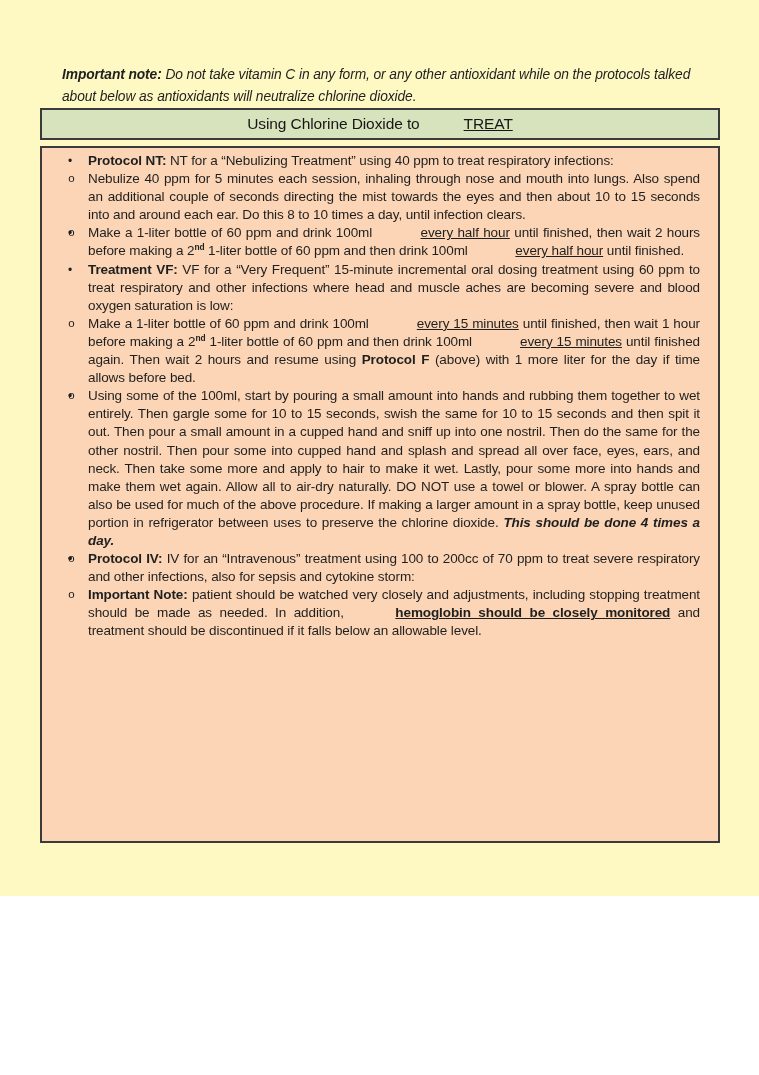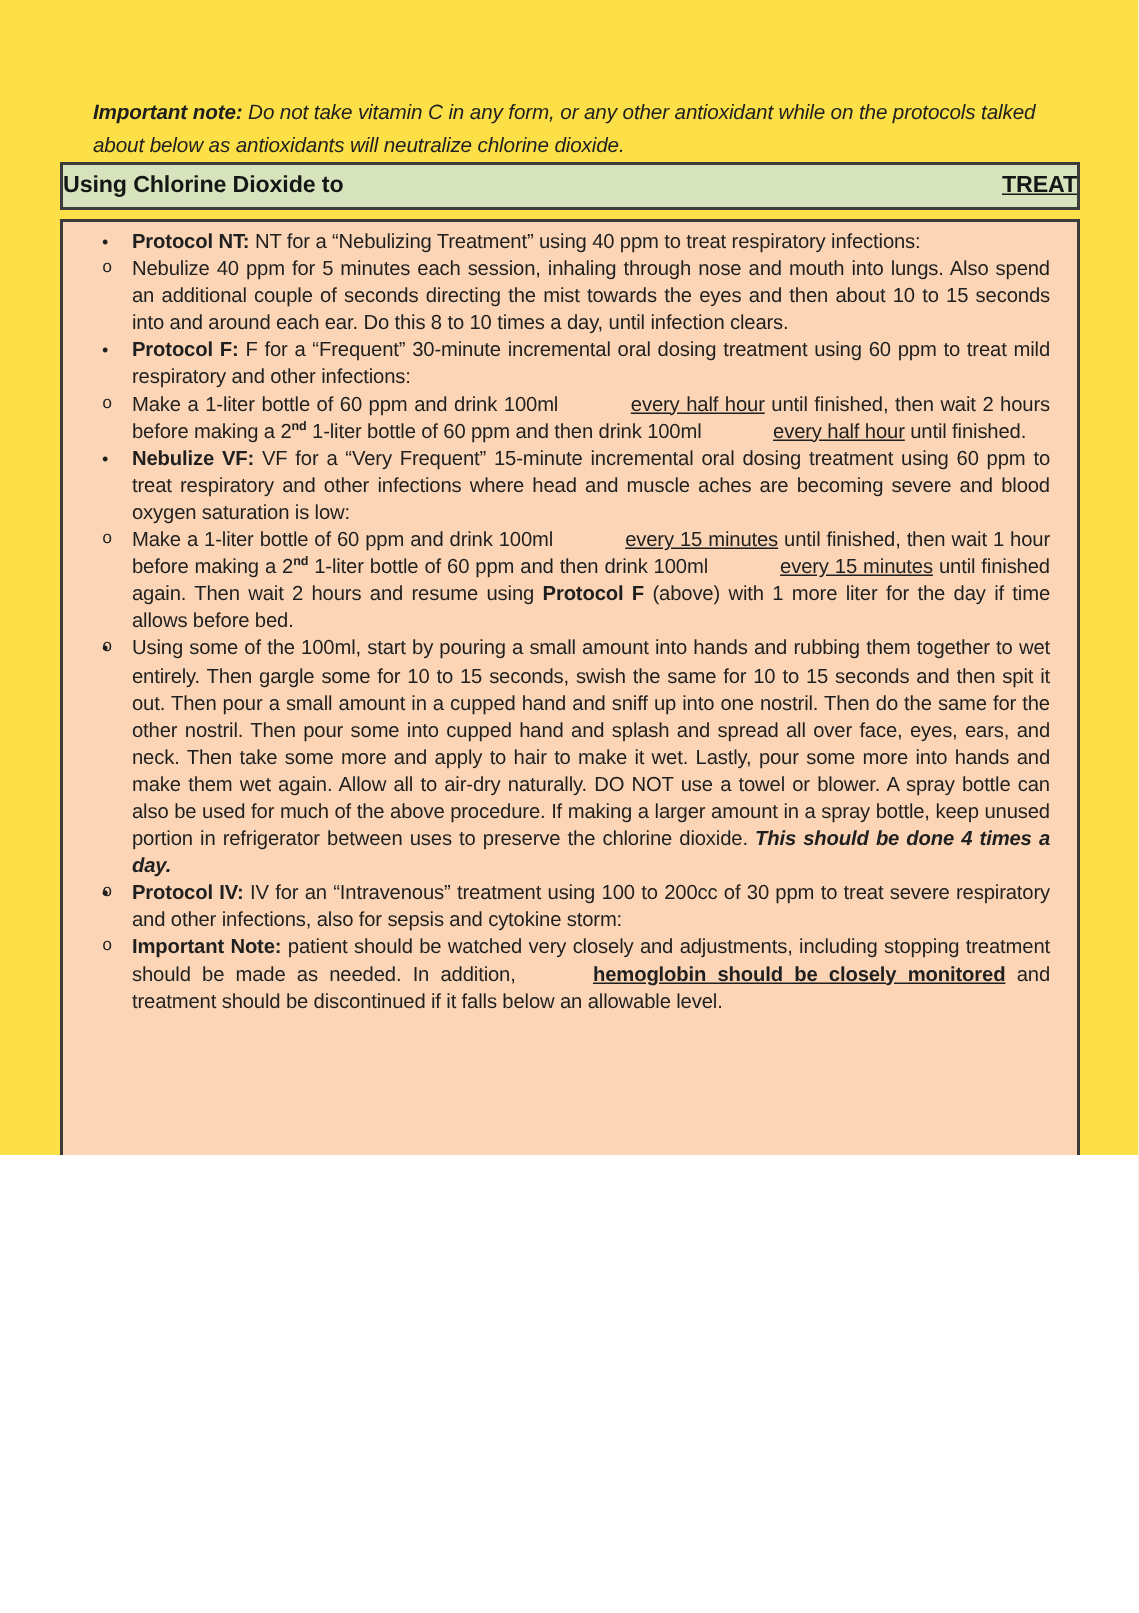--- a/index.html
+++ b/index.html
@@ -1,38 +1,38 @@
 <!DOCTYPE html>
 <html style="--header-bg: #d6e3bc; --body-bg: #fbd5b5; --box-border: #3b3b3b; --page-number-red: #f20000; --text: #1f1f1f;"><head>
 <meta charset="utf-8">
 <style>
   html,body{margin:0;padding:0;background:#fff;}
   .page{
     position:relative;
-    width:759px;height:770px;
-    background:#fde047;
+    width:759px;height:896px;
+    background:#fef9c3;
     font-family:"Liberation Sans",sans-serif;
     color:var(--text,#1f1f1f);
     overflow:hidden;
   }
   .note{
     position:absolute;left:62px;top:50px;width:650px;
     font-size:13.8px;line-height:22px;font-style:italic;
     letter-spacing:-0.1px;
   }
   .b{font-weight:bold;}
   .i{font-style:italic;}
   .u{text-decoration:underline;padding-left:44px;}
   .header-box{
     position:absolute;left:40px;top:108px;width:680px;height:32px;
     box-sizing:border-box;
     background:var(--header-bg,#d6e3bc);
     border:2px solid var(--box-border,#3b3b3b);
-    display:flex;align-items:center;justify-content:space-between;
-    font-weight:bold;font-size:15.5px;letter-spacing:-0.1px;
+    display:flex;align-items:center;justify-content:center;
+    font-weight:normal;font-size:15.5px;letter-spacing:-0.1px;
     color:#161616;
   }
   .body-box{
     position:absolute;left:40px;top:146px;width:680px;min-height:697px;
     box-sizing:border-box;
     background:var(--body-bg,#fbd5b5);
     border:2px solid var(--box-border,#3b3b3b);
     padding:4px 0 9px 0;
   }
   .item{
@@ -64,29 +64,29 @@
 
   <div class="header-box">
       <span>Using Chlorine Dioxide to </span>
       <span class="u">TREAT</span>
     </div>
 
   <div class="body-box">
     <div id="protocol-list">
         <div class="item"><span class="marker bullet">•</span><span><span class="b">Protocol NT: </span><span>NT for a “Nebulizing Treatment” using 40 ppm to treat respiratory infections:</span></span></div>
         <div class="item"><span class="marker circle">o</span><span><span>Nebulize 40 ppm for 5 minutes each session, inhaling through nose and mouth into lungs. Also spend an additional couple of seconds directing the mist towards the eyes and then about 10 to 15 seconds into and around each ear. Do this 8 to 10 times a day, until infection clears.</span></span></div>
-        <div class="item"><span class="marker bullet">•</span><span><span class="b">Protocol F: </span><span>F for a “Frequent” 30-minute incremental oral dosing treatment using 60 ppm to treat mild respiratory and other infections:</span></span></div>
+        <div class="item"><span class="marker bullet">•</span></div>
         <div class="item"><span class="marker circle">o</span><span><span>Make a 1-liter bottle of 60 ppm and drink 100ml </span><span class="u">every half hour</span><span> until finished, then wait 2 hours before making a 2</span><sup>nd</sup><span> 1-liter bottle of 60 ppm and then drink 100ml </span><span class="u">every half hour</span><span> until finished.</span></span></div>
-        <div class="item"><span class="marker bullet">•</span><span><span class="b">Nebulize VF: </span><span>VF for a “Very Frequent” 15-minute incremental oral dosing treatment using 60 ppm to treat respiratory and other infections where head and muscle aches are becoming severe and blood oxygen saturation is low:</span></span></div>
+        <div class="item"><span class="marker bullet">•</span><span><span class="b">Treatment VF: </span><span>VF for a “Very Frequent” 15-minute incremental oral dosing treatment using 60 ppm to treat respiratory and other infections where head and muscle aches are becoming severe and blood oxygen saturation is low:</span></span></div>
         <div class="item"><span class="marker circle">o</span><span><span>Make a 1-liter bottle of 60 ppm and drink 100ml </span><span class="u">every 15 minutes</span><span> until finished, then wait 1 hour before making a 2</span><sup>nd</sup><span> 1-liter bottle of 60 ppm and then drink 100ml </span><span class="u">every 15 minutes</span><span> until finished again. Then wait 2 hours and resume using </span><span class="b">Protocol F</span><span> (above) with 1 more liter for the day if time allows before bed.</span></span></div>
         <div class="item"><span class="marker bullet">•</span></div>
         <div class="item"><span class="marker circle">o</span><span><span>Using some of the 100ml, start by pouring a small amount into hands and rubbing them together to wet entirely. Then gargle some for 10 to 15 seconds, swish the same for 10 to 15 seconds and then spit it out. Then pour a small amount in a cupped hand and sniff up into one nostril. Then do the same for the other nostril. Then pour some into cupped hand and splash and spread all over face, eyes, ears, and neck. Then take some more and apply to hair to make it wet. Lastly, pour some more into hands and make them wet again. Allow all to air-dry naturally. DO NOT use a towel or blower. A spray bottle can also be used for much of the above procedure. If making a larger amount in a spray bottle, keep unused portion in refrigerator between uses to preserve the chlorine dioxide. </span><span class="b i">This should be done 4 times a day.</span></span></div>
         <div class="item"><span class="marker bullet">•</span></div>
         <div class="item"><span class="marker circle">o</span></div>
-        <div class="item"><span class="marker bullet">•</span><span><span class="b">Protocol IV: </span><span>IV for an “Intravenous” treatment using 100 to 200cc of 30 ppm to treat severe respiratory and other infections, also for sepsis and cytokine storm:</span></span></div>
+        <div class="item"><span class="marker bullet">•</span><span><span class="b">Protocol IV: </span><span>IV for an “Intravenous” treatment using 100 to 200cc of 70 ppm to treat severe respiratory and other infections, also for sepsis and cytokine storm:</span></span></div>
         <div class="item"><span class="marker circle">o</span></div>
         <div class="item"><span class="marker none"></span><span><span class="b">Important Note: </span><span>patient should be watched very closely and adjustments, including stopping treatment should be made as needed. In addition, </span><span class="b u">hemoglobin should be closely monitored</span><span> and treatment should be discontinued if it falls below an allowable level.</span></span></div>
       </div>
   </div>
 
   <div class="page-number">4</div>
 
 </div>
 
 </body></html>

